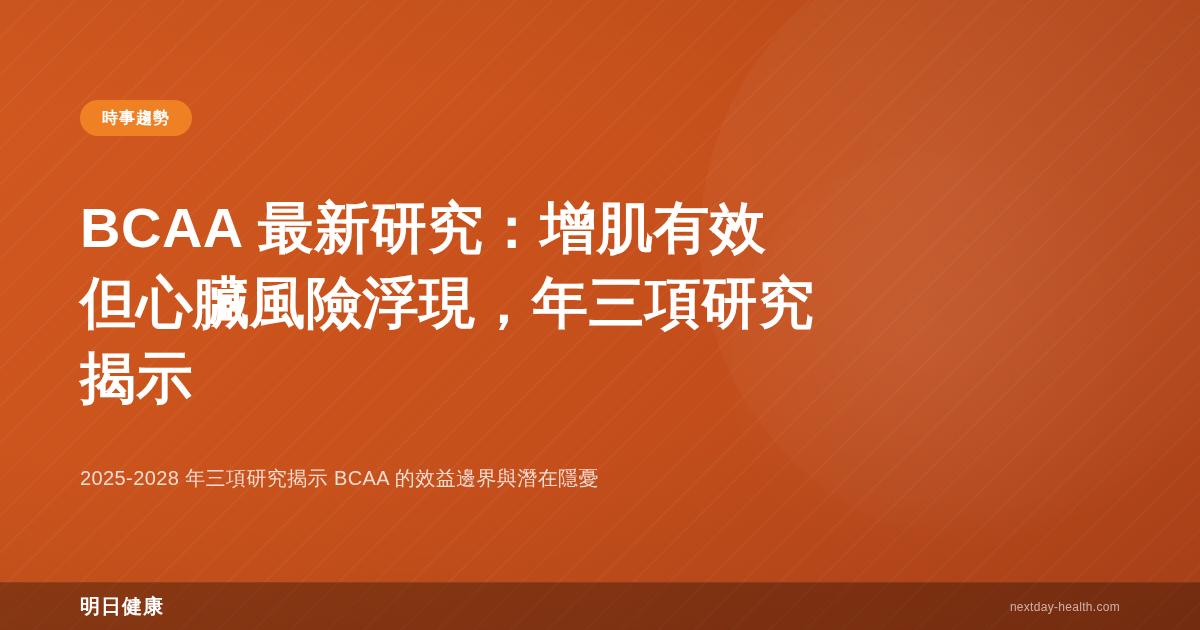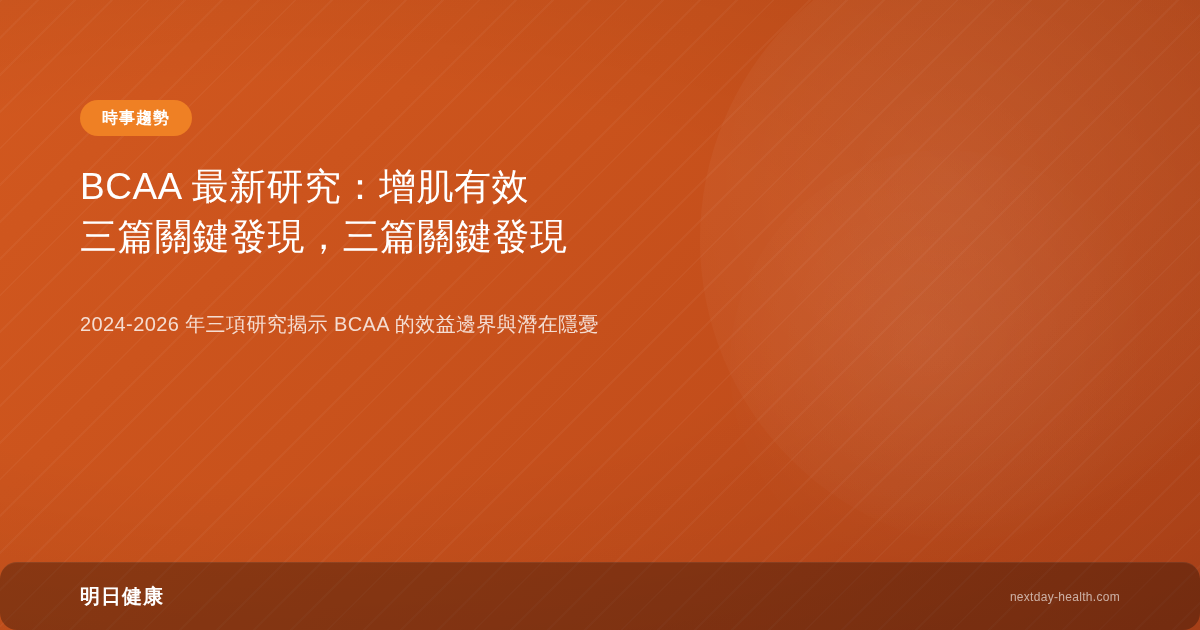--- a/index.html
+++ b/index.html
@@ -74,51 +74,50 @@
     color: #ffffff;
     font-size: 16px;
     font-weight: bold;
     letter-spacing: 1px;
     padding: 10px 22px;
     border-radius: 20px;
     line-height: 1;
   }
 
   .title {
-    margin-top: 26px;
+    margin-top: 54px;
     color: #ffffff;
-    font-size: 37px;
-    font-weight: normal;
+    font-size: 56px;
+    font-weight: bold;
     line-height: 1.34;
     letter-spacing: 0.5px;
     max-width: 760px;
   }
 
   .subtitle {
     margin-top: 48px;
     color: rgba(255,255,255,0.80);
     font-size: 20px;
     line-height: 1.5;
     letter-spacing: 0.4px;
   }
 
   .footer {
     position: absolute;
     left: 0;
     right: 0;
     bottom: 0;
-    height: 68px;
+    height: 48px;
     background: rgba(0,0,0,0.30);
     display: flex;
     align-items: center;
     justify-content: space-between;
     padding: 2px 80px;
     box-sizing: border-box;
     border-top: 1px solid rgba(255,255,255,0.06);
-    border-radius: 17px;
   }
   .brand {
     color: #ffffff;
     font-size: 20px;
     font-weight: bold;
     letter-spacing: 1px;
   }
   .domain {
     color: rgba(255,255,255,0.62);
     font-size: 12px;
@@ -132,23 +131,23 @@
   <div class="stripes"></div>
   <div class="glow-circle"></div>
   <div class="glow-circle2"></div>
   <div class="vignette"></div>
 
   <div class="content">
     <div class="badge">時事趨勢</div>
 
     <div class="title">
       <div>BCAA 最新研究：增肌有效</div>
-      <div>三篇關鍵發現，三篇關鍵發現</div>
+      <div>但心臟風險浮現，年三項研究揭示</div>
     </div>
 
-    <div class="subtitle">2024-2026 年三項研究揭示 BCAA 的效益邊界與潛在隱憂</div>
+    <div class="subtitle">2025-2028 年三項研究揭示 BCAA 的效益邊界與潛在隱憂</div>
   </div>
 
   <div class="footer">
     <div class="brand">明日健康</div>
     <div class="domain">nextday-health.com</div>
   </div>
 </div>
 
 </body></html>

